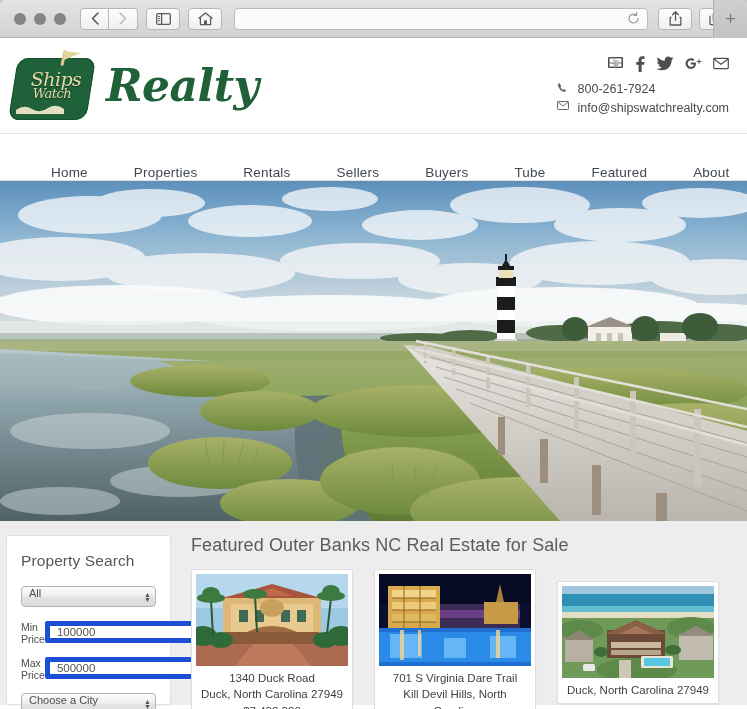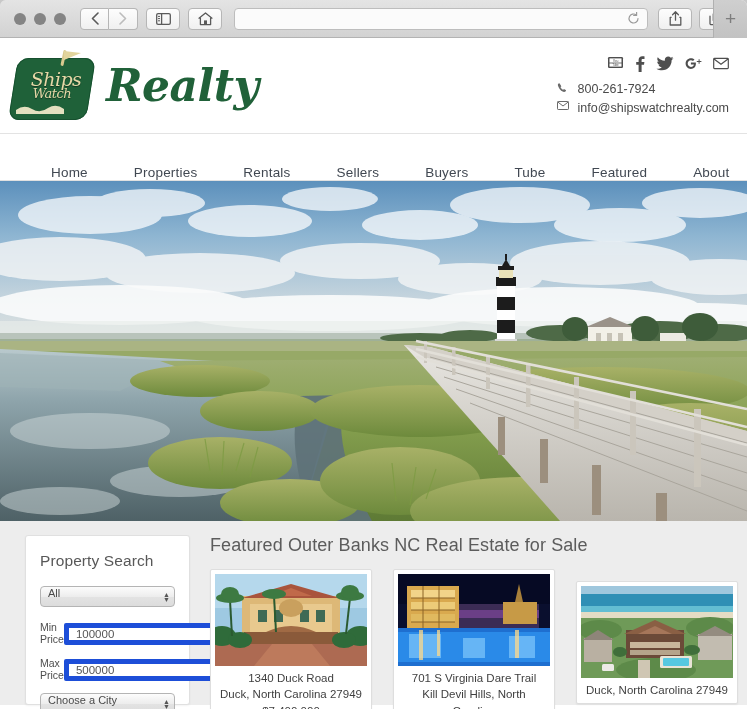--- a/index.html
+++ b/index.html
@@ -152,21 +152,21 @@
 
   
   .hero { height: 340px; position: relative; overflow: hidden; background: #7ca7c4; }
   .hero svg { display: block; width: 100%; height: 100%; }
 
   
   .content {
     background: #ededed;
     height: 184px;
     display: flex;
-    padding: 14px 10px 0 25px;
+    padding: 14px 10px 0 6px;
     position: relative;
   }
   .search-panel {
     width: 165px; background: #fff;
     border: 1px solid #e0e0e0;
     border-radius: 3px;
     padding: 16px 14px 10px 14px;
     box-shadow: 0 1px 2px rgba(0,0,0,.05);
     flex-shrink: 0;
   }
@@ -180,21 +180,21 @@
     border: 1px solid #b4b4b4; border-radius: 4px;
     font-size: 11px; color: #4a4a4a;
     display: flex; 
     padding-left: 7px; position: relative;
     margin-bottom: 14px;
   }
   .sel .stepper {
     position: absolute; right: 4px; top: 50%; transform: translateY(-50%);
     display: flex; flex-direction: column; line-height: 5px; color: #555; font-size: 7px;
   }
-  .row { display: flex; align-items: flex-end; margin-bottom: 12px; }
+  .row { display: flex; align-items: flex-start; margin-bottom: 12px; }
   .row label { font-size: 10.5px; color: #4e4e4e; width: 54px; }
   .row input {
     flex: 1; height: 22px;
     border: 5px solid #1d4ed8; border-radius: 2px;
     font-size: 11.5px; color: #555;
     padding-left: 7px;
     font-family: "Liberation Sans", sans-serif;
     background: #fff;
   }
 

